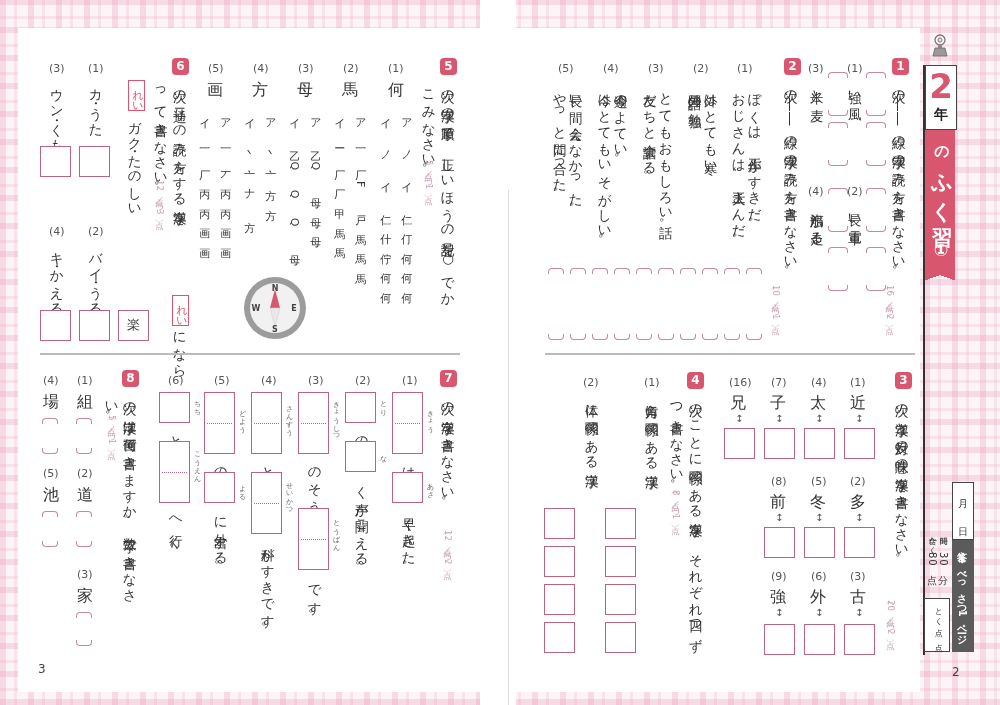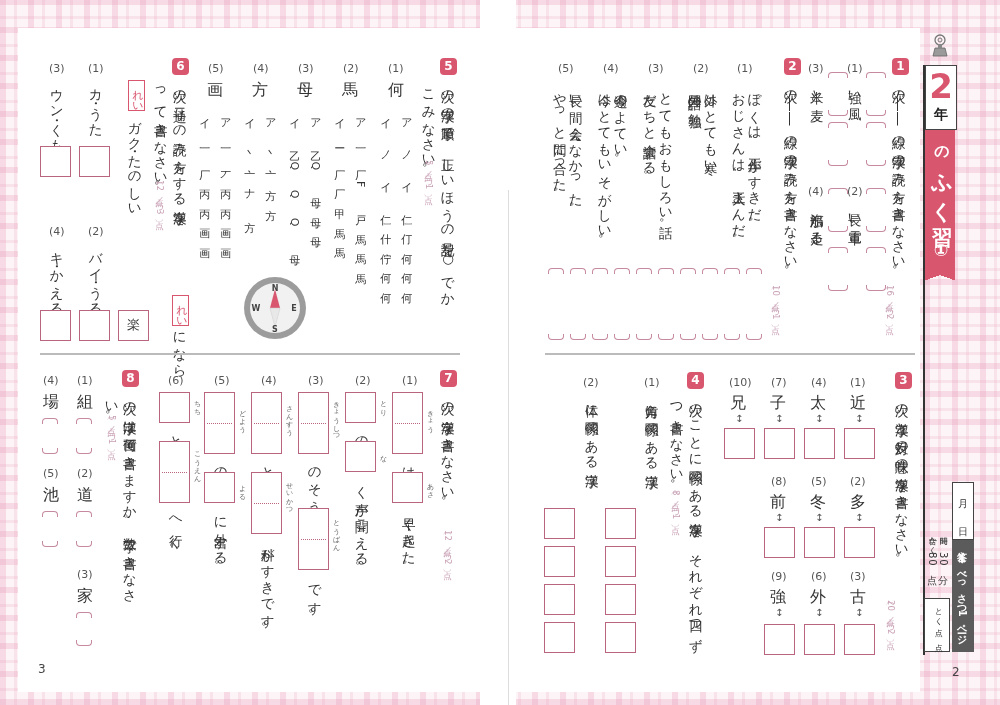--- a/index.html
+++ b/index.html
@@ -222,21 +222,21 @@
   <div class="arrow" style="left:775px;top:512px;">↕</div>
   <div class="box" style="left:764px;top:527px;width:31px;height:31px;"></div>
 </div>
 <div>
   <div class="num" style="left:771px;top:570px;">(9)</div>
   <div class="abs big" style="left:770px;top:587px;">強</div>
   <div class="arrow" style="left:775px;top:607px;">↕</div>
   <div class="box" style="left:764px;top:624px;width:31px;height:31px;"></div>
 </div>
 <div>
-  <div class="num" style="left:729px;top:376px;">(10)</div>
+  <div class="num" style="left:729px;top:376px;">(16)</div>
   <div class="abs big" style="left:730px;top:393px;">兄</div>
   <div class="arrow" style="left:735px;top:413px;">↕</div>
   <div class="box" style="left:724px;top:428px;width:31px;height:31px;"></div>
 </div>
 
 <div class="badge" style="left:687px;top:372px;">4</div>
 <div class="vt abs" style="left:687px;top:394px;">次のことに関係のある漢字を、それぞれ四つず</div>
 <div class="vt abs" style="left:668px;top:394px;">つ書きなさい。</div>
 <div class="pts" style="left:670px;top:490px;">〔8点／一つ1点〕</div>
 

